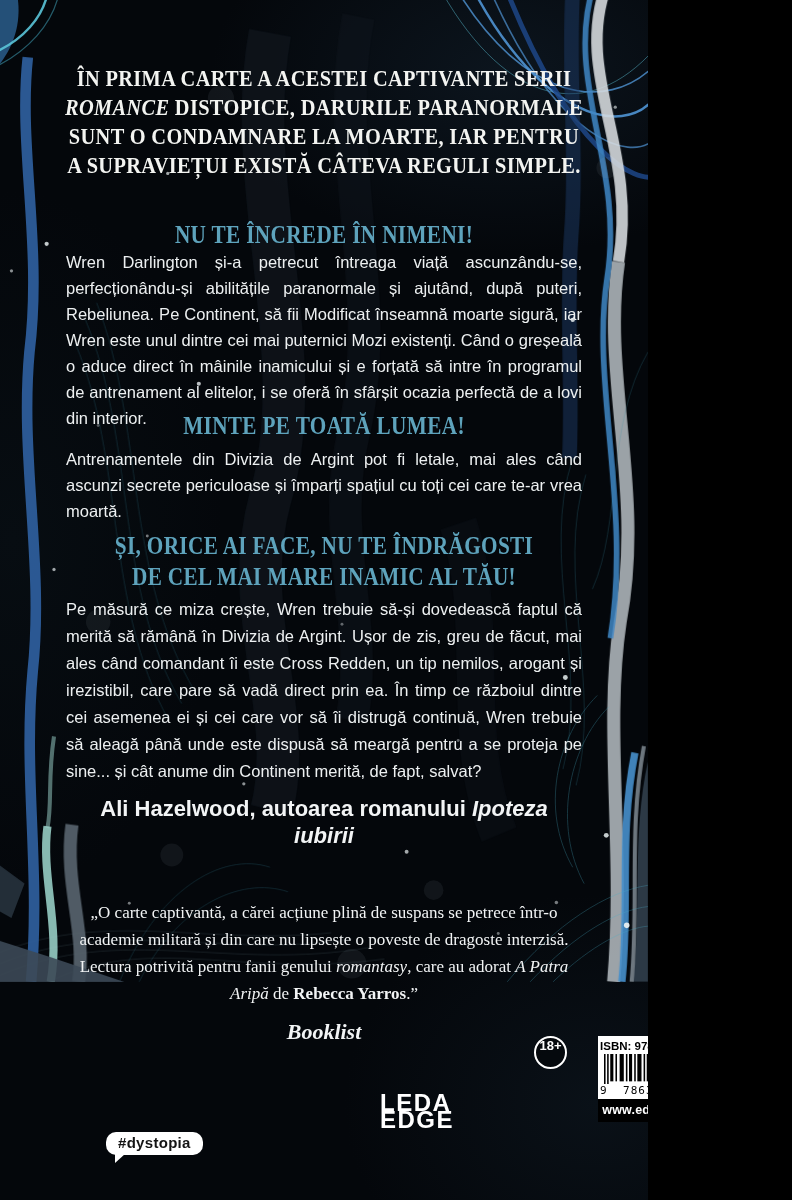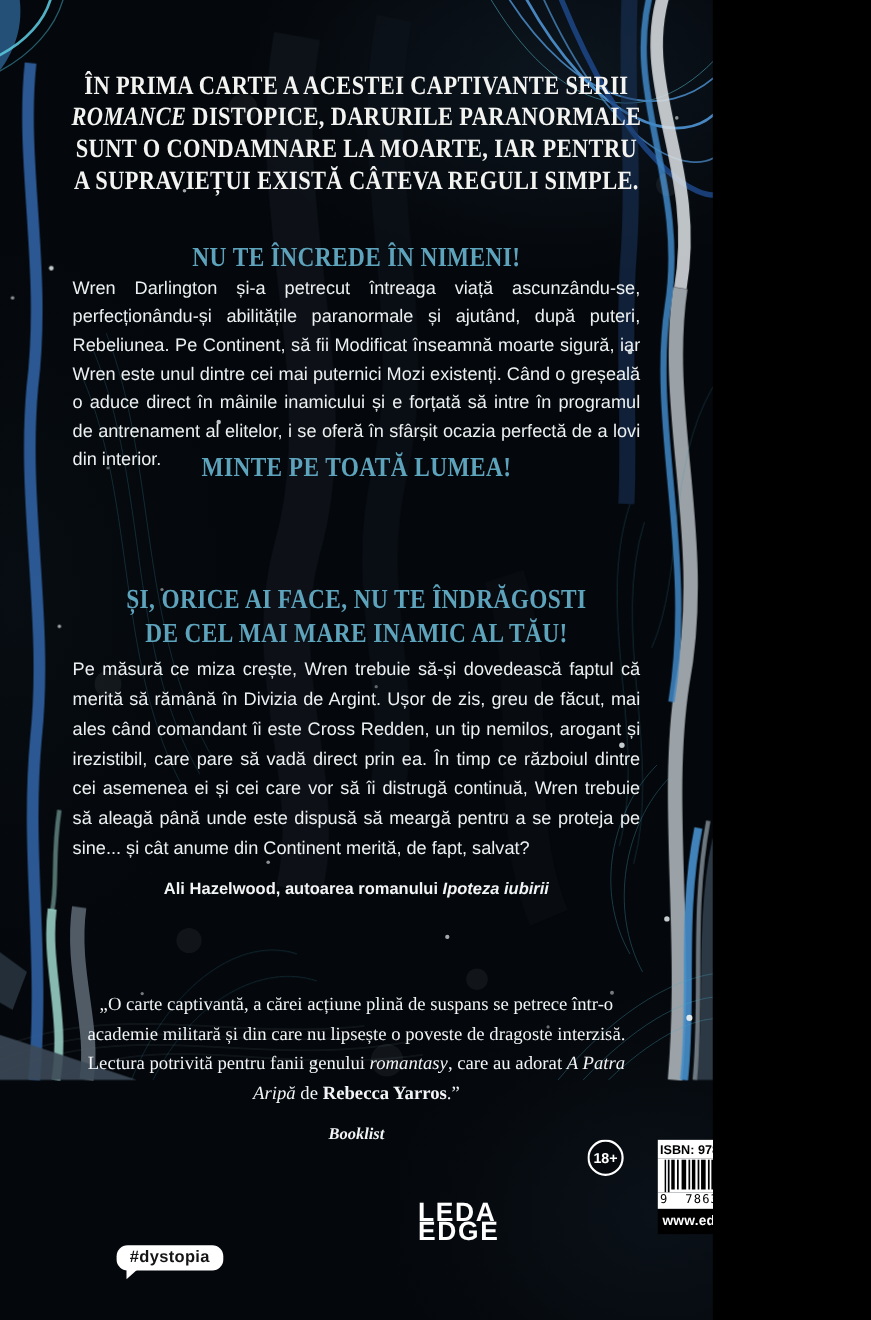--- a/index.html
+++ b/index.html
@@ -27,42 +27,42 @@
     position:absolute;left:66px;right:66px;margin:0;
     color:#EDF0F1;font-size:16.5px;line-height:26px;text-align:justify;
   }
   .p1{top:249px;} .p2{top:446px;} .p3{top:596px;line-height:27px;}
   .quote{
     position:absolute;text-align:center;color:#F2F4F5;
     font-size:17px;line-height:27px;
   }
   .q1{top:784px;left:84px;right:84px;}
   .q2{top:899px;left:66px;right:66px;font-family:Liberation Serif, serif;}
-  .quote .attr{margin-top:11px;font-weight:bold;font-size:15px;}
+  .quote .attr{margin-top:11px;font-weight:bold;font-size:22px;}
   .quote i{font-style:italic;}
   .quote b{font-weight:bold;}
   
   .bubble{
     position:absolute;left:106px;top:1108px;background:#fff;color:#141414;
     border-radius:10px;padding:2px 12px 4px 12px;font-size:15px;font-weight:bold;
     letter-spacing:0.3px;
     margin-top:24px;
   }
   .bubble:after{
     content:"";position:absolute;left:9px;bottom:-8px;width:0;height:0;
     border-top:9px solid #fff;border-right:10px solid transparent;
   }
   .leda{
     position:absolute;left:380px;top:1094px;color:#fff;font-weight:bold;
     font-size:24px;line-height:17px;letter-spacing:1.5px;
   }
   .age-badge{
     position:absolute;left:534px;top:1036px;width:29px;height:29px;
     border:2.5px solid #fff;border-radius:50%;color:#fff;background:rgba(0,0,0,.35);
-    display:flex;align-items:center;justify-content:center;
+    display:flex;justify-content:center;
     font-size:13px;font-weight:bold;letter-spacing:0;
   }
   .isbn-block{position:absolute;left:598px;top:1036px;width:137px;}
   .isbn-label{
     background:#fff;color:#000;text-align:center;font-weight:bold;
     font-size:11.5px;padding:4px 0 1px 0;
   }
   .barcode{background:#fff;padding:1px 6px 0 6px;}
   .barcode svg{display:block;width:100%;height:30px;}
   .barcode-digits{
@@ -187,20 +187,21 @@
   </div>
 
   <div class="block serif-caps rule-h h1">
     <div class="hline">NU TE ÎNCREDE ÎN NIMENI!</div>
   </div>
   <p class="body-para p1">Wren Darlington și-a petrecut întreaga viață ascunzându-se, perfecționându-și abilitățile paranormale și ajutând, după puteri, Rebeliunea. Pe Continent, să fii Modificat înseamnă moarte sigură, iar Wren este unul dintre cei mai puternici Mozi existenți. Când o greșeală o aduce direct în mâinile inamicului și e forțată să intre în programul de antrenament al elitelor, i se oferă în sfârșit ocazia perfectă de a lovi din interior.</p>
 
   <div class="block serif-caps rule-h h2">
     <div class="hline">MINTE PE TOATĂ LUMEA!</div>
   </div>
+  <p class="body-para p2">Antrenamentele din Divizia de Argint pot fi letale, mai ales când ascunzi secrete periculoase și împarți spațiul cu toți cei care te-ar vrea moartă.</p>
 
   <div class="block serif-caps rule-h h3">
     <div class="hline">ȘI, ORICE AI FACE, NU TE ÎNDRĂGOSTI</div>
     <div class="hline">DE CEL MAI MARE INAMIC AL TĂU!</div>
   </div>
   <p class="body-para p3">Pe măsură ce miza crește, Wren trebuie să-și dovedească faptul că merită să rămână în Divizia de Argint. Ușor de zis, greu de făcut, mai ales când comandant îi este Cross Redden, un tip nemilos, arogant și irezistibil, care pare să vadă direct prin ea. În timp ce războiul dintre cei asemenea ei și cei care vor să îi distrugă continuă, Wren trebuie să aleagă până unde este dispusă să meargă pentru a se proteja pe sine... și cât anume din Continent merită, de fapt, salvat?</p>
 
   <div class="quote q1">
     <div class="attr"><span>Ali Hazelwood, autoarea romanului </span><i>Ipoteza iubirii</i></div>
   </div>

